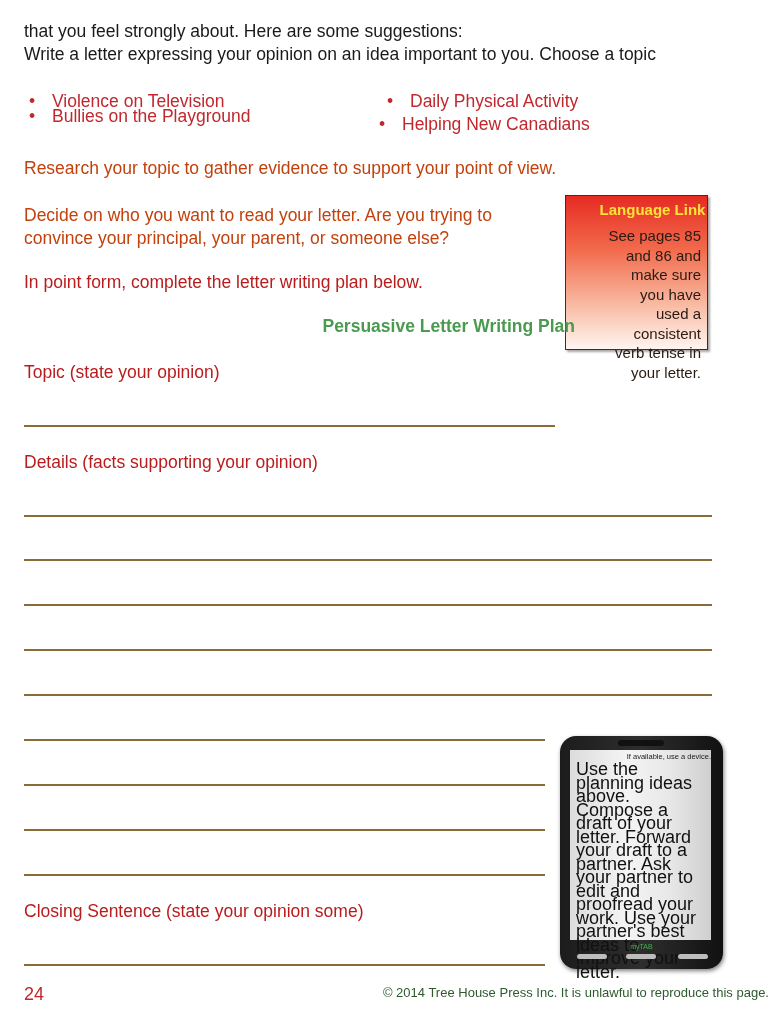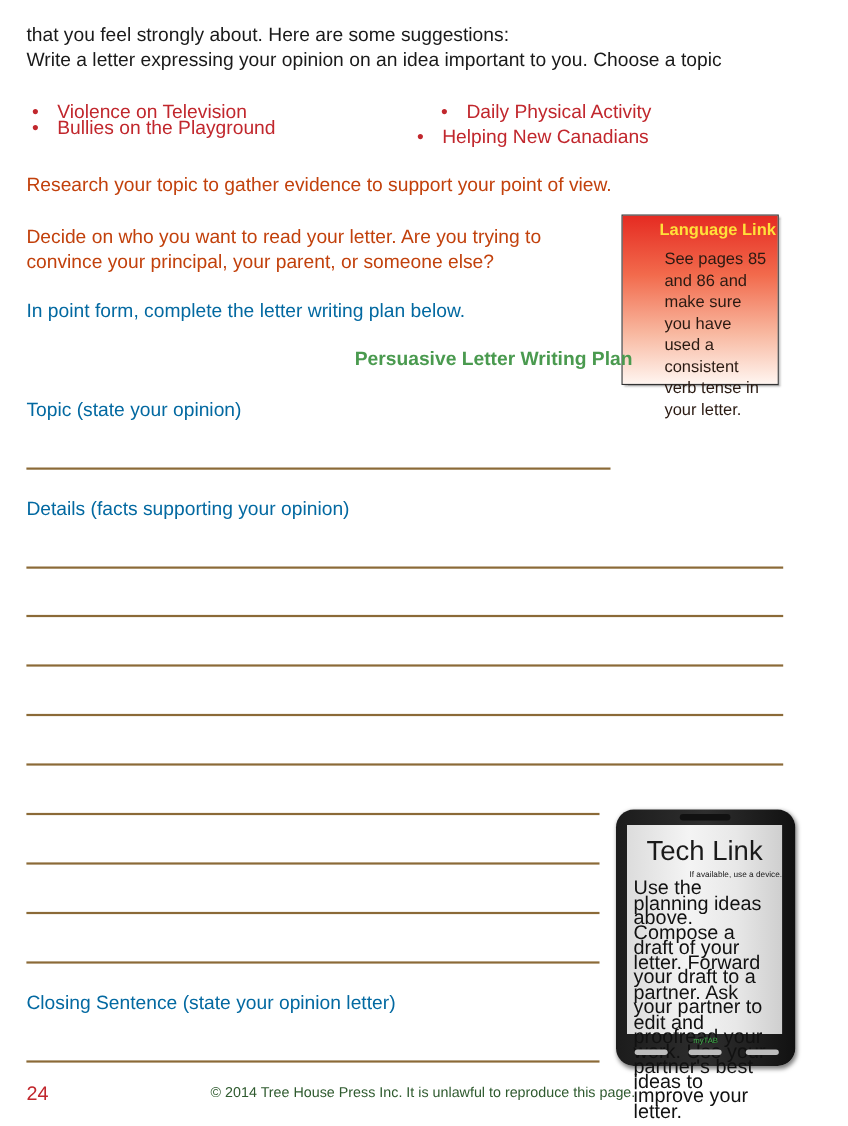--- a/index.html
+++ b/index.html
@@ -4,58 +4,58 @@
 <style>
   html, body { margin:0; padding:0; background:#ffffff; }
   body { width:771px; height:1024px; position:relative; overflow:hidden;
          font-family:"Liberation Sans", sans-serif; }
   .abs { position:absolute; }
   .intro { left:24px; top:20px; width:700px; font-size:17.5px; line-height:23px; color:#1a1a1a; }
   .bullets { font-size:17.5px; line-height:23px; color:#c1272d; }
   .bullets .item { position:absolute; white-space:nowrap; }
   .bullets .dot { display:inline-block; width:28px; text-align:left; padding-left:5px; box-sizing:border-box; }
   .para { font-size:17.5px; line-height:23px; color:#c2410c; }
-  .green { color:#0369a1; font-size:17.5px; line-height:23px; }
+  .green { color:#b91c1c; font-size:17.5px; line-height:23px; }
   .plan-title { color:#4a9a4f; font-weight:bold; font-size:17.5px; left:0; width:575px; text-align:right; top:316px; }
   .rule { position:absolute; height:2px; background:#8b6a37; }
   .lang-box { left:565px; top:195px; width:143px; height:155px; border:1.5px solid #333;
               background:linear-gradient(to bottom, #e52b22 0%, #f26a4c 35%, #f8b8a0 70%, #fff5f0 100%);
               box-shadow:2px 2px 2px rgba(0,0,0,0.35); box-sizing:border-box;padding-left:32px; }
   .lang-title { color:#ffe13a; font-weight:bold; font-size:15px; text-align:center; margin-top:5px; }
-  .lang-text { color:#2a1a12; font-size:15px; line-height:19.5px; padding:0 6px; margin-top:8px; }
+  .lang-text { color:#2a1a12; font-size:15px; line-height:19.5px; padding:0 6px; margin-top:8px;text-align:right; }
   .phone { left:560px; top:736px; width:163px; height:233px; border-radius:16px;
            background:linear-gradient(to right, #1c1c1c 0%, #2e2e2e 50%, #111 100%);
            box-shadow:1px 2px 4px rgba(0,0,0,0.5); }
   .phone-speaker { position:absolute; left:58px; top:4px; width:46px; height:6px; border-radius:3px; background:#111; }
   .screen { position:absolute; left:10px; top:14px; width:141px; height:190px;
             background:linear-gradient(to right, #dcdcdc 0%, #f4f4f4 40%, #e8e8e8 70%, #cfcfcf 100%); }
   .tech-title { font-size:25px; text-align:center; color:#1a1a1a; margin-top:10px; line-height:28px; }
   .tech-sub { font-size:7.5px; text-align:right; color:#1a1a1a; margin-top:2px; }
   .tech-text { font-size:18px; line-height:13.5px; color:#111; padding:0 6px; margin-top:2px; }
   .brand { position:absolute; left:0; width:163px; top:207px; text-align:center; font-size:7px; color:#3fb34a; }
   .pbtn { position:absolute; top:218px; width:30px; height:5px; border-radius:3px; background:#bdbdbd; }
   .footer-num { left:24px; top:984px; font-size:18px; color:#c1272d; }
-  .footer-copy { left:0; width:769px; top:985px; text-align:center; font-size:13px; color:#2e5a2e; padding-left:0; }
+  .footer-copy { left:0; width:769px; top:985px; text-align:right; font-size:13px; color:#2e5a2e; padding-left:0; }
 </style>
 </head>
 <body>
 
 <div class="abs intro">
   <div>that you feel strongly about. Here are some suggestions:</div>
   <div>Write a letter expressing your opinion on an idea important to you. Choose a topic</div>
 </div>
 
 <div class="bullets">
   <div class="item" style="left:24px; top:90px;">
     <span class="dot">•</span><span>Violence on Television</span>
   </div>
   <div class="item" style="left:24px; top:105px;">
     <span class="dot">•</span><span>Bullies on the Playground</span>
   </div>
-  <div class="item" style="left:396px; top:90px;">
+  <div class="item" style="left:382px; top:90px;">
     <span class="dot">•</span><span>Daily Physical Activity</span>
   </div>
   <div class="item" style="left:374px; top:113px;">
     <span class="dot">•</span><span>Helping New Canadians</span>
   </div>
 </div>
 
 <div class="abs para" style="left:24px; top:157px; width:720px;">Research your topic to gather evidence to support your point of view.</div>
 
 <div class="abs para" style="left:24px; top:204px; width:530px;">
@@ -79,27 +79,26 @@
 <div class="rule" style="left:24px; top:515px; width:688px;"></div>
 <div class="rule" style="left:24px; top:559px; width:688px;"></div>
 <div class="rule" style="left:24px; top:604px; width:688px;"></div>
 <div class="rule" style="left:24px; top:649px; width:688px;"></div>
 <div class="rule" style="left:24px; top:694px; width:688px;"></div>
 <div class="rule" style="left:24px; top:739px; width:521px;"></div>
 <div class="rule" style="left:24px; top:784px; width:521px;"></div>
 <div class="rule" style="left:24px; top:829px; width:521px;"></div>
 <div class="rule" style="left:24px; top:874px; width:521px;"></div>
 
-<div class="abs green" style="left:24px; top:900px;">Closing Sentence (state your opinion letter)</div>
+<div class="abs green" style="left:24px; top:900px;">Closing Sentence (state your opinion some)</div>
 <div class="rule" style="left:24px; top:964px; width:521px;"></div>
 
 <div class="abs phone">
   <div class="phone-speaker"></div>
   <div class="screen">
-    <div class="tech-title">Tech Link</div>
     <div class="tech-sub">If available, use a device.</div>
     <div class="tech-text">Use the planning ideas above. Compose a draft of your letter. Forward your draft to a partner. Ask your partner to edit and proofread your work. Use your partner's best ideas to improve your letter.</div>
   </div>
   <div class="brand">myTAB</div>
   <div class="pbtn" style="left:17px;"></div>
   <div class="pbtn" style="left:66px;"></div>
   <div class="pbtn" style="left:118px;"></div>
 </div>
 
 <div class="abs footer-num">24</div>

